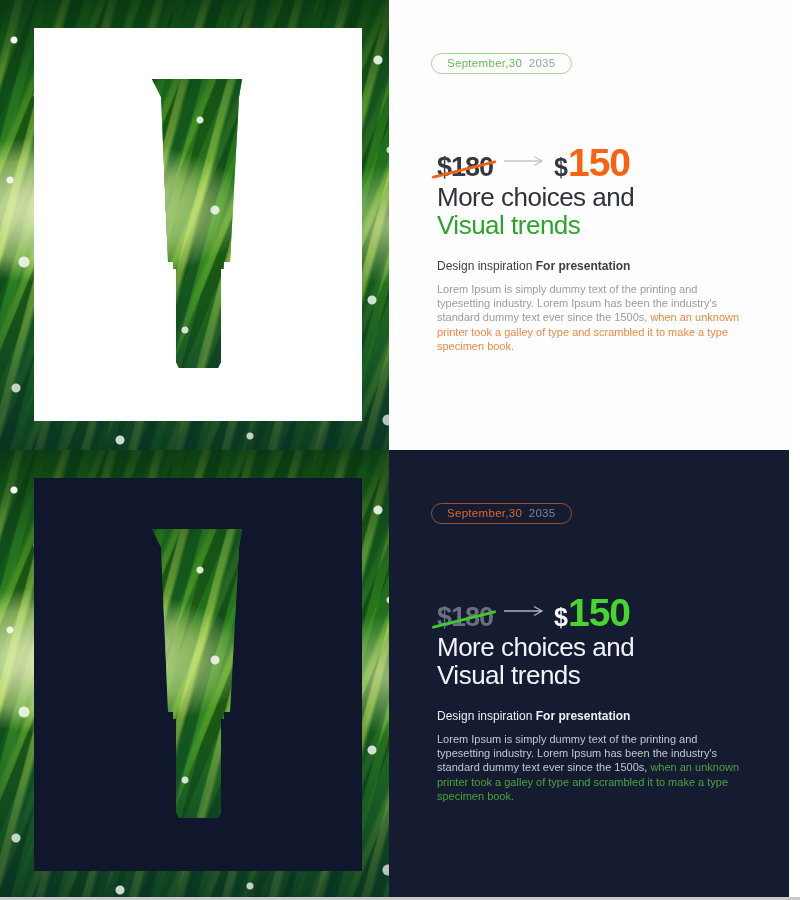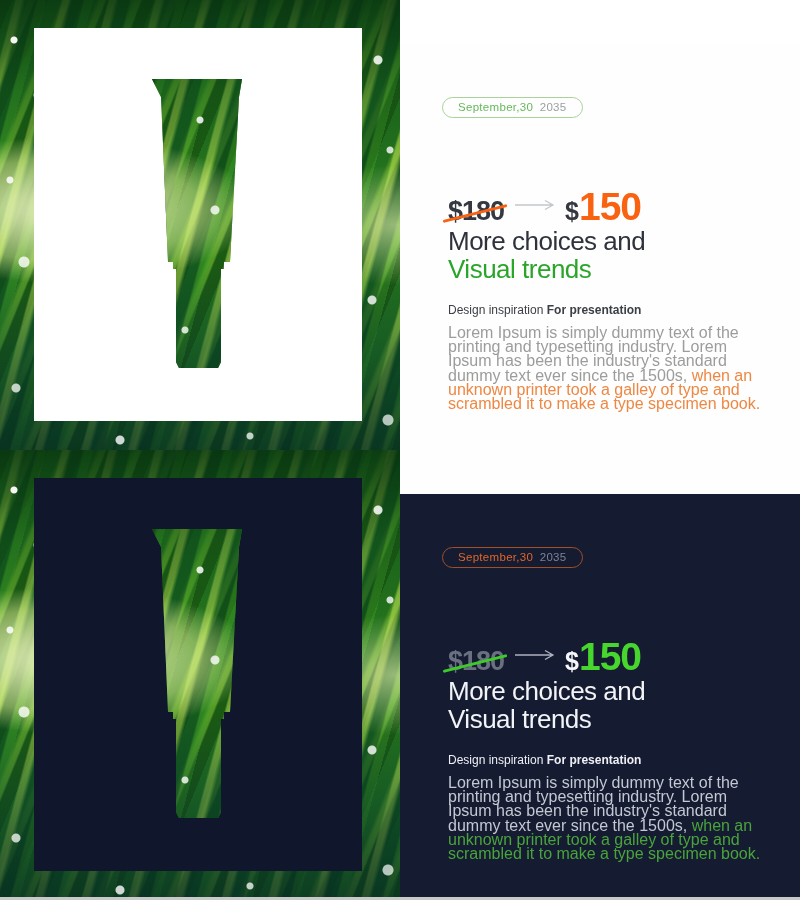--- a/index.html
+++ b/index.html
@@ -42,21 +42,21 @@
     background:var(--card); z-index:1;
   }
   .tube {
     z-index:2;
     clip-path: polygon(152px 79px, 242px 79px, 239px 97px, 230px 262px, 224px 262px,
                        224px 269px, 221px 269px, 221px 362px, 218px 368px, 179px 368px,
                        176px 362px, 176px 269px, 173px 269px, 173px 262px, 168px 262px, 161px 97px);
   }
 
   
-  .rightcol { position:absolute; left:400px; top:0; width:400px; height:450px; background:var(--bg);margin-top:44px; }
+  .rightcol { position:absolute; left:389px; top:0; width:400px; height:450px; background:var(--bg); }
 
   .badge {
     position:absolute; left:42px; top:53px;
     display:inline-block; padding:3px 15px 4px;
     border:1px solid var(--badge-border); border-radius:12px;
     font-size:11.5px; letter-spacing:.3px; white-space:nowrap;
   }
   .badge .date { color:var(--badge-text); }
   .badge .year { color:var(--badge-year); margin-left:3px; }
 
@@ -78,21 +78,21 @@
     font-size:26px; line-height:28px; font-weight:500; letter-spacing:-.5px;
   }
   .headline .l1 { color:var(--headline1); }
   .headline .l2 { color:var(--headline2);text-align:right; }
 
   .subtitle { position:absolute; left:48px; top:259px; font-size:12px; color:var(--subtitle); }
   .subtitle b { font-weight:700; }
 
   .bodytext {
     position:absolute; left:48px; top:282px; width:314px;
-    font-size:16px; line-height:14.2px; color:var(--body);
+    font-size:11px; line-height:14.2px; color:var(--body);
   }
   .bodytext .hl { color:var(--body-highlight); }
 
   .bottom-strip { position:absolute; left:0; bottom:0; width:800px; height:3px; background:#c9c9c9; z-index:5; }
 </style>
 </head>
 <body>
 
 <div class="page">
 

